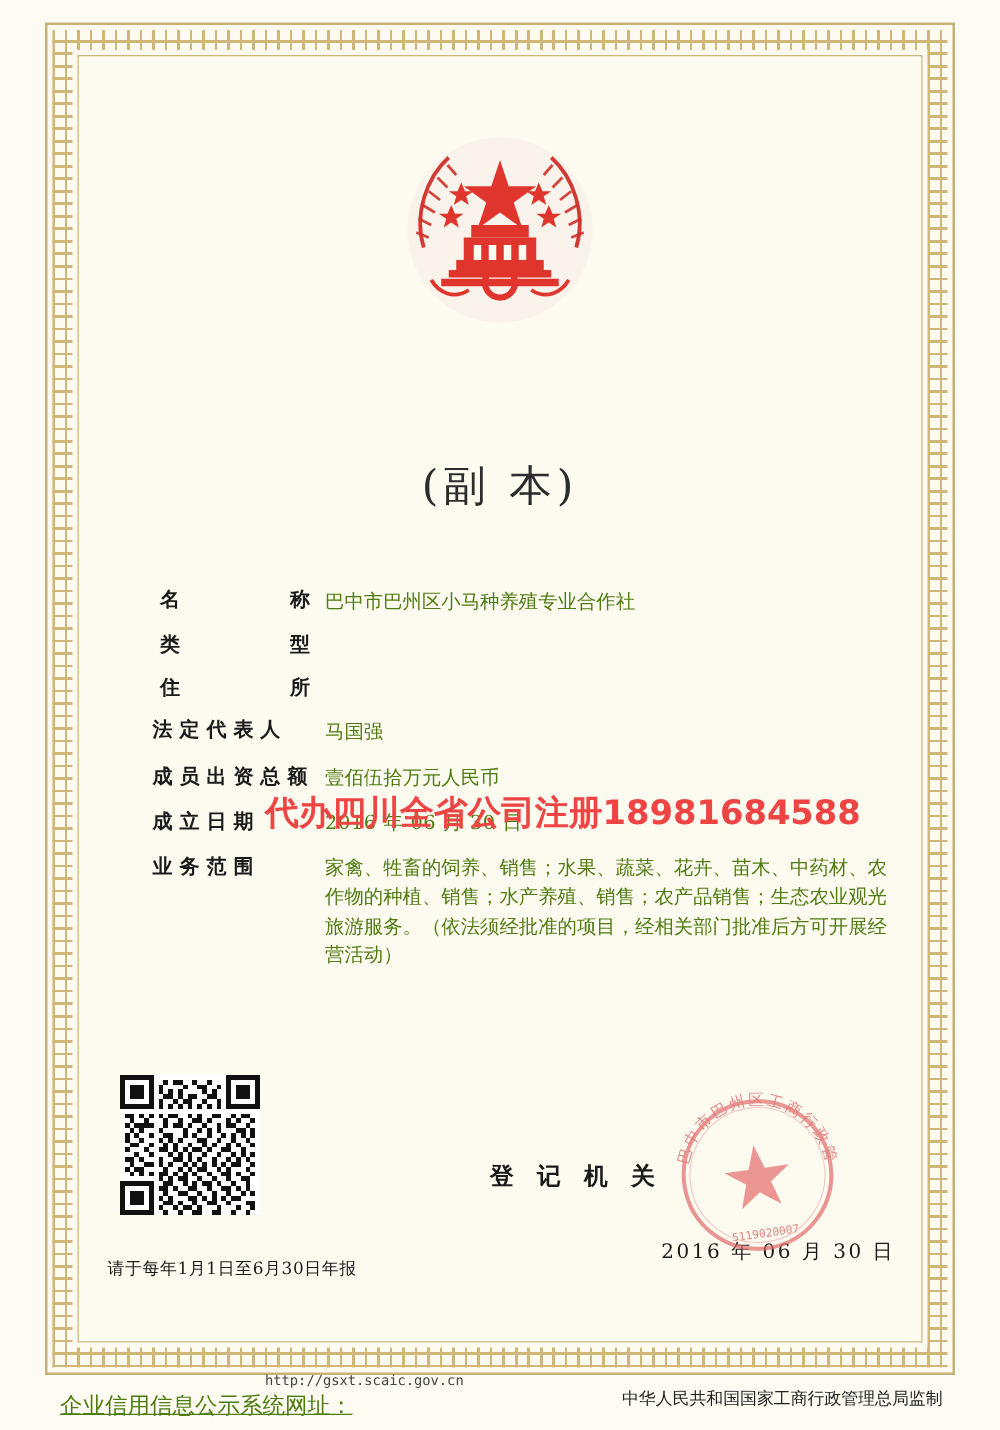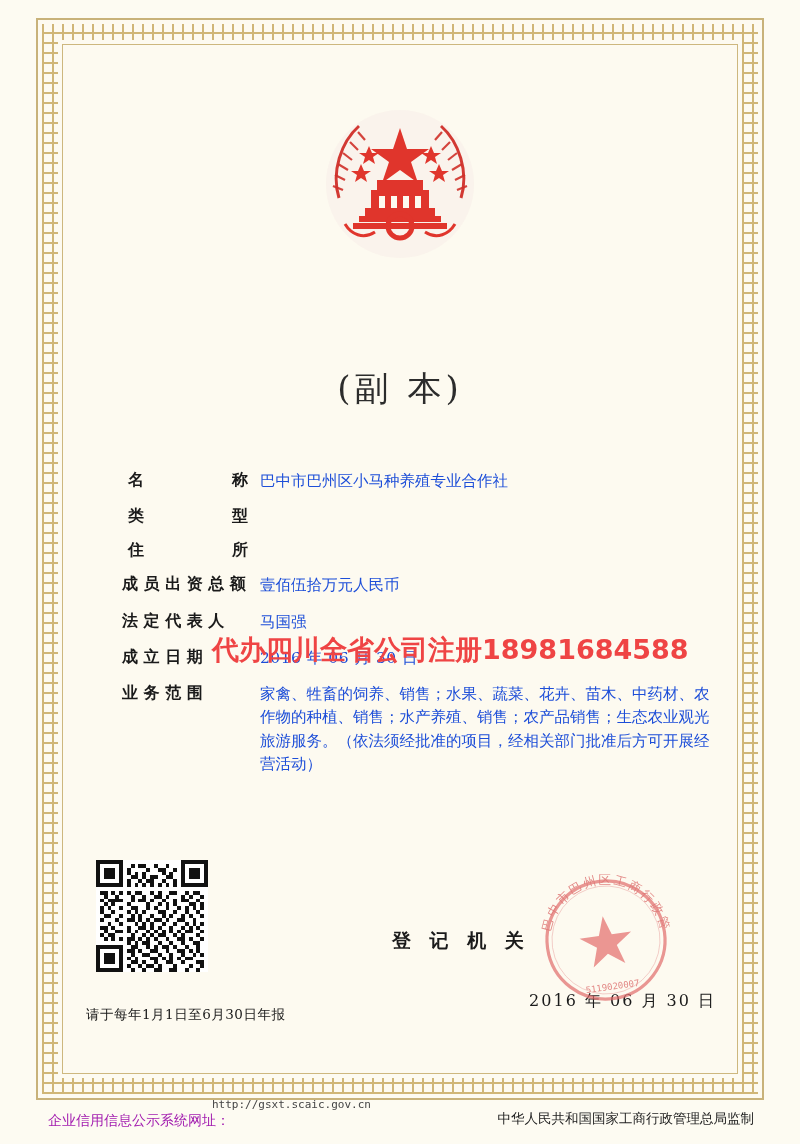--- a/index.html
+++ b/index.html
@@ -123,21 +123,21 @@
     color: #1a1a1a;
     display: flex;
     justify-content: space-between;
     letter-spacing: 0;
   }
   .row .label.l2 { padding: 0 6px; }
   .row .value {
     flex: 1;
     font-family: "DejaVu Serif", serif;
     font-size: 15.5px;
-    color: #1d4ed8;
+    color: #4d7c0f;
     line-height: 1.5;
     padding-left: 6px;
   }
   .row .value.mono-date {
     letter-spacing: .5px;
   }
   .scope-value { line-height: 1.62; }
 
   
   .red-overlay {
@@ -200,22 +200,23 @@
     position: absolute;
     left: 212px; top: 1098px;
     font-family: "DejaVu Sans Mono", monospace;
     font-size: 11px;
     color: #444;
   }
   .footer-left {
     position: absolute;
     left: 48px; top: 1112px;
     font-family: "DejaVu Serif", serif;
-    font-size: 14px;
-    color: #a21caf;
+    font-size: 18px;
+    color: #4d7c0f;
+    text-decoration: underline;
   }
   .footer-right {
     position: absolute;
     right: 46px; top: 1110px;
     font-family: "DejaVu Serif", serif;
     font-size: 13.5px;
     color: #222;
   }
 </style>
 </head>
@@ -302,27 +303,27 @@
       </div>
 
       <div class="row">
         <div class="label l2">
           <span>住</span>
           <span>所</span>
         </div>
       </div>
 
       <div class="row">
+        <div class="label">法 定 代 表 人</div>
+        <div class="value">马国强</div>
+      </div>
+
+      <div class="row">
         <div class="label">成 员 出 资 总 额</div>
         <div class="value">壹佰伍拾万元人民币</div>
-      </div>
-
-      <div class="row">
-        <div class="label">法 定 代 表 人</div>
-        <div class="value">马国强</div>
       </div>
 
       <div class="row">
         <div class="label">成 立 日 期</div>
         <div class="value mono-date">2016 年 06 月 30 日</div>
       </div>
 
       <div class="row">
         <div class="label">业 务 范 围</div>
         <div class="value scope-value">家禽、牲畜的饲养、销售；水果、蔬菜、花卉、苗木、中药材、农作物的种植、销售；水产养殖、销售；农产品销售；生态农业观光旅游服务。（依法须经批准的项目，经相关部门批准后方可开展经营活动）</div>

